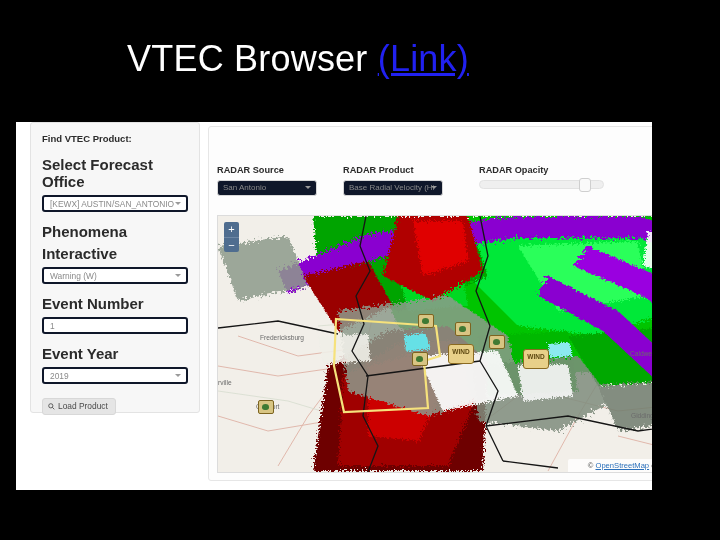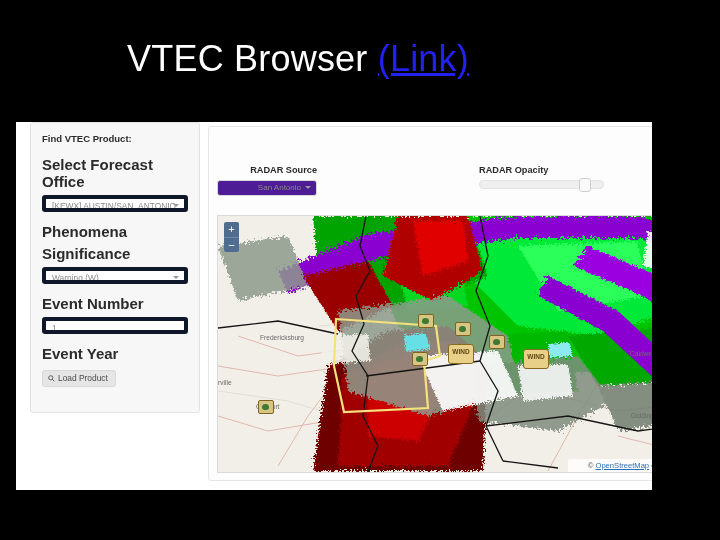--- a/index.html
+++ b/index.html
@@ -25,21 +25,21 @@
 
   
   .sidebar{
     position:absolute;left:14px;top:0px;width:170px;height:291px;
     background:#f7f7f7;border:1px solid #e3e3e3;border-radius:3px;
     box-sizing:border-box;padding:10px 11px 10px 11px;
   }
   .sb-title{font-size:9.5px;font-weight:bold;color:#2b2b2b;margin:0 0 12px 0;}
   .sb-label{font-size:15px;font-weight:bold;color:#2b2b2b;margin:0 0 5px 0;}
   .sb-field{
-    position:relative;height:17px;background:#ffffff;border:4px solid #0f172a;
+    position:relative;height:17px;background:#ffffff;border:2px solid #0f172a;
     border-radius:3px;box-sizing:border-box;margin:0 0 11px 0;
     font-size:8.4px;color:#8a8a8a;line-height:15px;padding:0 16px 0 6px;
     white-space:nowrap;overflow:hidden;
   }
   .caret{
     position:absolute;right:5px;top:5px;width:0;height:0;
     border-left:3px solid transparent;border-right:3px solid transparent;
     border-top:3.5px solid #9a9a9a;
   }
   .sb-btn{
@@ -66,21 +66,21 @@
   }
   .tab.active{
     color:#7a7a7a;background:#fbfbfb;border-color:#e0e0e0;border-bottom-color:#fbfbfb;
   }
 
   
   .ctrls{position:absolute;left:0;top:38px;width:513px;height:36px;}
   .cgrp{position:absolute;top:0;}
   .clabel{font-size:9.2px;font-weight:bold;color:#2b2b2b;margin-bottom:5px;white-space:nowrap;}
   .csel{
-    position:relative;height:16px;width:100px;background:#4c1d95;
+    position:relative;height:16px;width:100px;background:#0f172a;
     border:1px solid #d8d8d8;border-radius:3px;box-sizing:border-box;
     font-size:8px;color:#8a8a8a;line-height:14px;padding:0 15px 0 5px;
     white-space:nowrap;overflow:hidden;
   }
   .slider{
     position:relative;height:9px;width:125px;background:#efefef;
     border:1px solid #e2e2e2;border-radius:5px;box-sizing:border-box;margin-top:3px;
   }
   .knob{
     position:absolute;top:-3px;width:12px;height:14px;background:#fafafa;
@@ -140,56 +140,67 @@
       <div class="sb-title">Find VTEC Product:</div>
 
       <div class="sb-label">Select Forecast Office</div>
       <div class="sb-field">
         <span>[KEWX] AUSTIN/SAN_ANTONIO</span>
         <span class="caret"></span>
       </div>
 
       <div class="sb-label">Phenomena</div>
 
-      <div class="sb-label">Significance</div>
+      <div class="sb-label">Interactive</div>
       <div class="sb-field">
         <span>Warning (W)</span>
         <span class="caret"></span>
       </div>
 
       <div class="sb-label">Event Number</div>
       <div class="sb-field">
         <span>1</span>
       </div>
 
       <div class="sb-label">Event Year</div>
+      <div class="sb-field">
+        <span>2019</span>
+        <span class="caret"></span>
+      </div>
 
       <div class="sb-btn">
         <span class="mg">
           <svg width="7" height="7" viewBox="0 0 10 10">
               <circle cx="4" cy="4" r="3" fill="none" stroke="#4a4a4a" stroke-width="1.2"></circle>
               <line x1="6.2" y1="6.2" x2="9" y2="9" stroke="#4a4a4a" stroke-width="1.2"></line>
             </svg>
         </span><span>Load Product</span>
       </div>
     </div>
 
     <div class="panel">
 
 
       <div class="ctrls">
 
-        <div class="cgrp" style="left:8px;text-align:right;">
+        <div class="cgrp" style="left:8px;">
           <div class="clabel">RADAR Source</div>
           <div class="csel">
             <span>San Antonio</span>
             <span class="caret"></span>
           </div>
         </div>
 
+        <div class="cgrp" style="left:134px;">
+          <div class="clabel">RADAR Product</div>
+          <div class="csel">
+            <span>Base Radial Velocity (Hi</span>
+            <span class="caret"></span>
+          </div>
+        </div>
 
         <div class="cgrp" style="left:260px;margin-left:10px;">
           <div class="clabel">RADAR Opacity</div>
           <div class="slider">
             <div class="knob" id="opacity-knob" style="left: 99.44px;"></div>
           </div>
         </div>
 
 
       </div>

